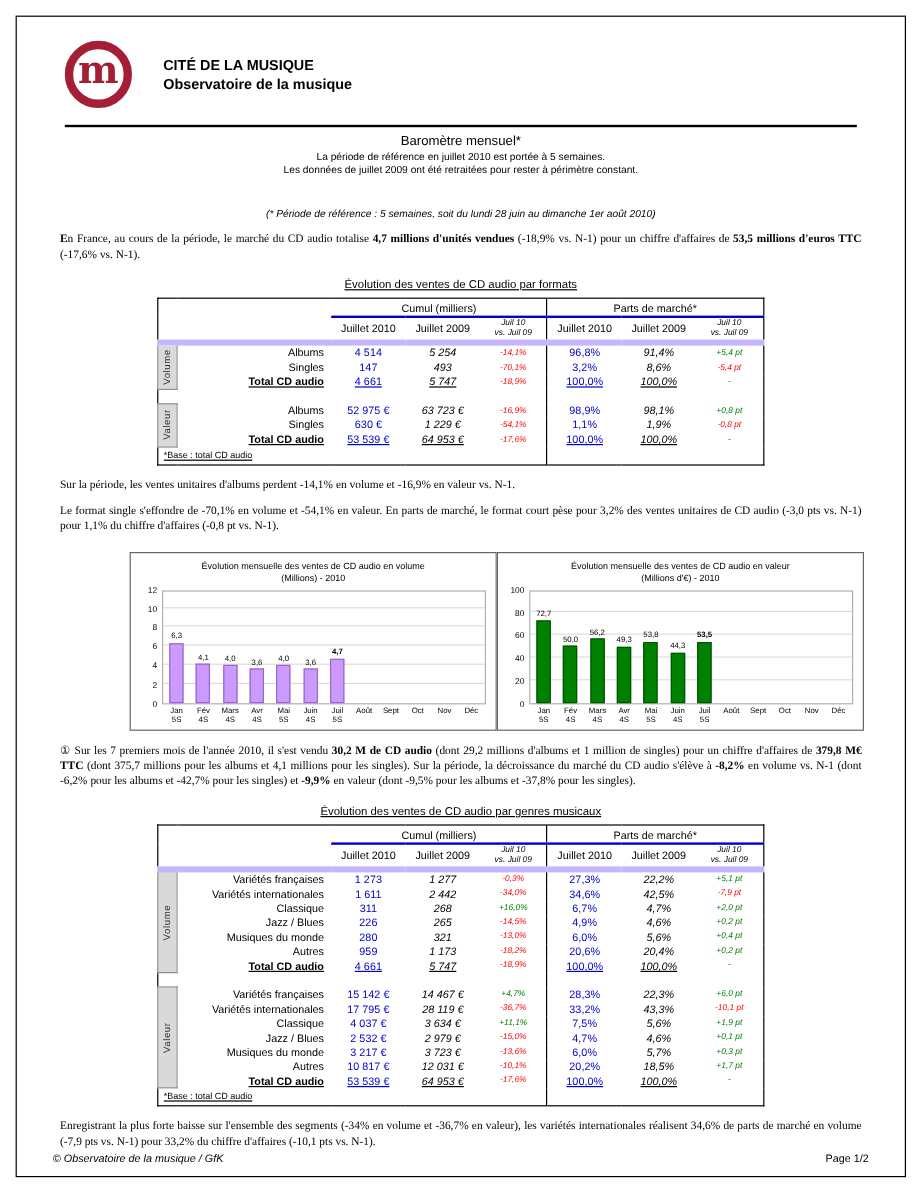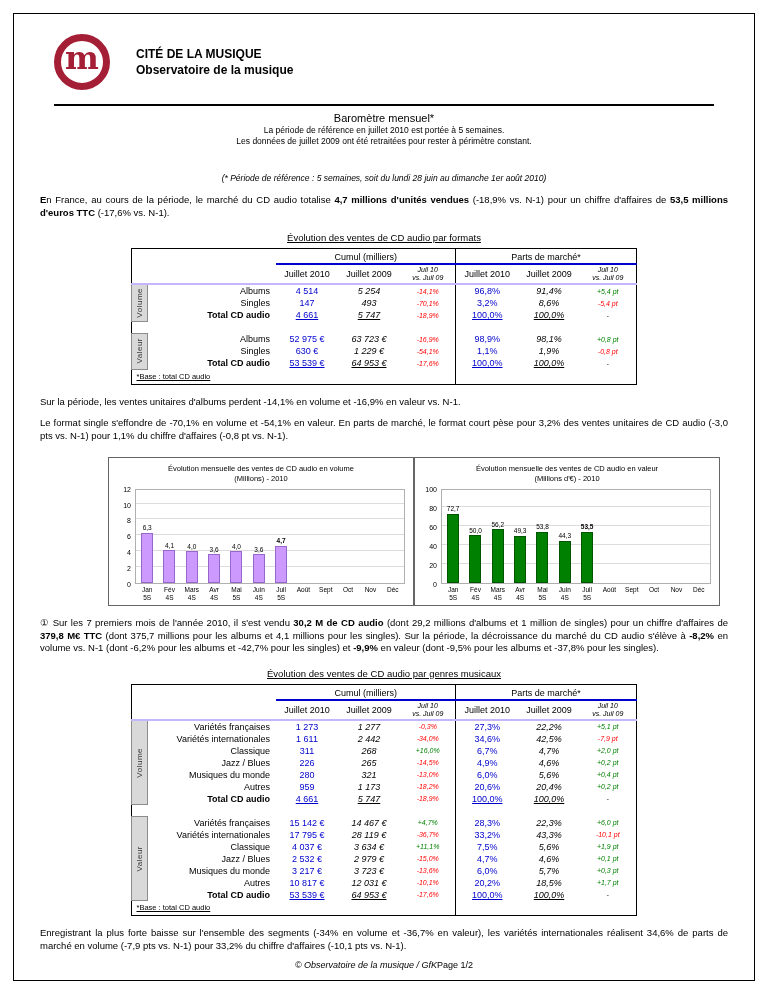--- a/index.html
+++ b/index.html
@@ -17,41 +17,41 @@
   .org-name, .org-dept { font-size:12px; font-weight:bold; line-height:1.35; }
   .rule { border-top:2px solid #000; margin:14px 14px 6px; }
 
   
   .title-main { text-align:center; font-size:15px; font-weight:bold; margin-top:6px; }
   .title-sub  { text-align:center; font-size:11px; margin-top:1px; }
   .note { text-align:center; font-size:8.5px; margin-top:1px; }
   .note.italic { font-style:italic;margin-top:27px; }
 
   
-  .para { font-size:9.5px; line-height:1.32; text-align:justify; margin:11px 0 0; }
+  .para { font-size:9.5px; line-height:1.32; text-align:justify; margin:11px 10px 0;font-family:Liberation Serif, serif; }
   .para.tight { margin-top:9px; }
 
   
   .table-title { text-align:center; font-size:9.5px; text-decoration:underline; margin:13px 0 5px; }
 
   
   table.data { border-collapse:collapse; border:1px solid #000; margin:0 auto;
                table-layout:fixed; width:504px; font-size:9px; }
   table.data td { padding:1px 3px; text-align:center; height:12px; overflow:hidden; white-space:nowrap; }
   .hdr1 .group-hdr { border-bottom:2px solid #0000cc; font-size:9px; padding:3px 0 1px; }
-  .hdr2 td { border-bottom:2px solid #c4b5fd; }
+  .hdr2 td { border-bottom:5px solid #c4b5fd; }
   .sub-hdr { font-size:9px; padding:2px 2px 3px; }
   .vs-hdr { font-style:italic; font-size:7px; line-height:1.15; }
   .row-label { text-align:right !important; padding-right:6px !important; }
   .cur-cell { color:#0000cc; }
   .prev-cell { font-style:italic; }
   .vs-cell { font-style:italic; font-size:7px; }
   .neg { color:#ff0000; } .pos { color:#008000; } .neutral { color:#000; }
   .u { text-decoration:underline; }
-  .total-row .row-label { font-weight:bold; }
+  .total-row .row-label { font-weight:bold; text-decoration:underline; }
   .group-sep { border-left:1px solid #000; }
   .sec-cell { background:#d9d9d9; border:1px solid #8c8c8c; padding:0 !important; vertical-align:middle; }
   .sec-label { writing-mode:vertical-rl; transform:rotate(180deg); font-size:8px;
                color:#333; margin:0 auto; letter-spacing:.5px; }
   .spacer-row td { height:8px; }
   .footnote { text-align:left !important; font-size:7.5px; text-decoration:underline; padding:2px 4px 3px !important; }
 
   
   .charts-row { display:flex; justify-content:flex-end; margin:15px 8px 0; }
   .chart { width:306px; border:1px solid #666; padding:6px 8px 3px; background:#fff; }
@@ -64,21 +64,21 @@
   .bars { position:absolute; left:0; right:0; top:0; bottom:0; display:flex; }
   .bar-slot { flex:1; position:relative; display:flex; justify-content:center; align-items:flex-end; }
   .bar { width:12px; border:1px solid; }
   .bar-label { position:absolute; font-size:6.5px; white-space:nowrap; left:50%; transform:translateX(-50%); }
   .bar-label.bold { font-weight:bold; }
   .x-axis { display:flex; margin:2px 1px 0 19px; }
   .x-slot { flex:1; text-align:center; font-size:6.5px; line-height:1.25; }
 
   
   .footer { position:absolute; left:30px; right:30px; bottom:10px;
-            display:flex; justify-content:center; font-size:9px; }
+            display:flex; justify-content:space-between; font-size:9px; }
   .copyright { font-style:italic; }
 </style>
 </head>
 <body>
 
 <div class="page">
 
   <div class="header">
     <div class="logo">
       <span class="logo-m">m</span>

